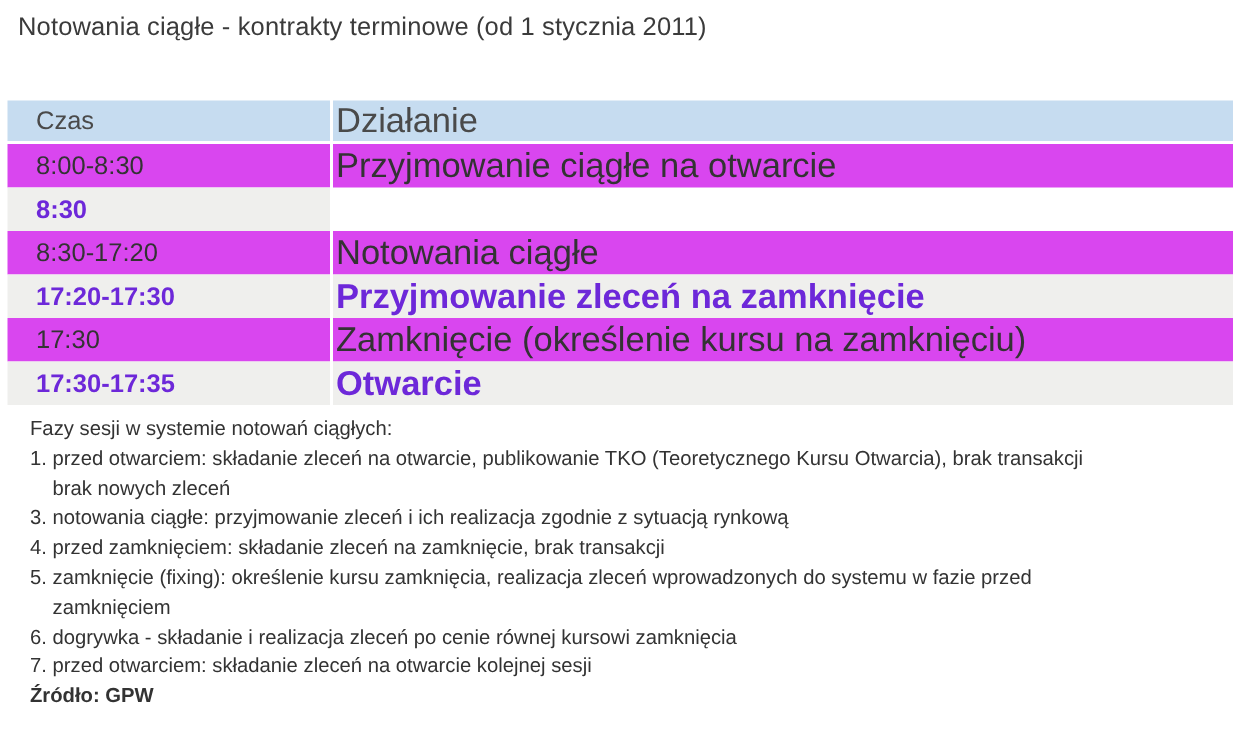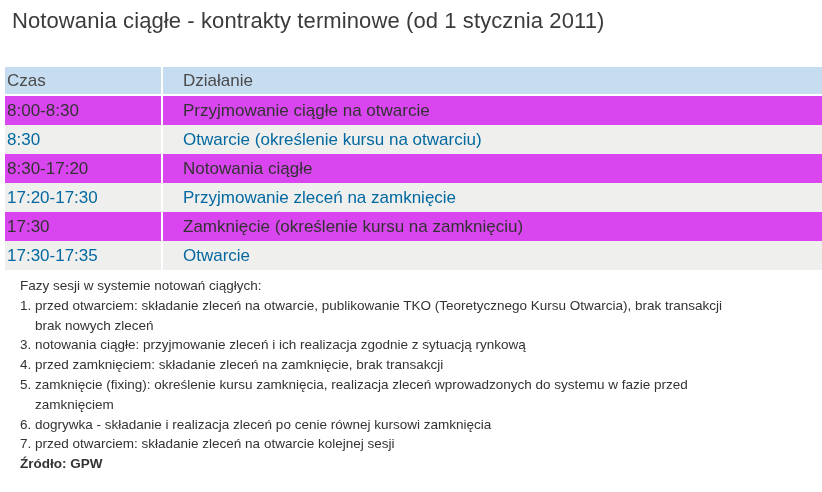--- a/index.html
+++ b/index.html
@@ -1,27 +1,27 @@
 <!DOCTYPE html>
 <html><head>
 <meta charset="utf-8">
 <style>
   html, body { margin:0; padding:0; background:#ffffff; }
   body { width:822px; height:492px; overflow:hidden; position:relative;
          font-family:"Liberation Sans", "DejaVu Sans", sans-serif; color:#333; }
-  .title { position:absolute; left:12px; top:8px; font-size:22px; color:#3b3b3b; white-space:nowrap; letter-spacing:0.1px; }
+  .title { position:absolute; left:12px; top:8px; font-size:17px; color:#3b3b3b; white-space:nowrap; letter-spacing:0.1px; }
   .tbl { position:absolute; left:5px; top:67px; width:817px; }
   .row { display:flex; height:29px; margin-bottom:0; }
-  .row .c1 { width:156px; padding-left:2px; box-sizing:border-box; line-height:29px; font-size:17px; margin-right:2px; }
-  .row .c2 { flex:1; padding-left:20px; box-sizing:border-box; line-height:29px; font-size:17px; }
+  .row .c1 { width:215px; padding-left:19px; box-sizing:border-box; line-height:29px; font-size:17px; margin-right:2px; }
+  .row .c2 { flex:1; padding-left:2px; box-sizing:border-box; line-height:29px; font-size:23px; }
   .hdr .c1, .hdr .c2 { background:#c6dcf0; color:#4a4a4a; }
   .hdr { height:27px; margin-bottom:2px; }
   .hdr .c1, .hdr .c2 { line-height:27px; }
   .odd .c1, .odd .c2 { background:#d946ef; color:#333; }
-  .even .c1, .even .c2 { background:#efefed; color:#0369a1; }
+  .even .c1, .even .c2 { background:#efefed; color:#6d28d9;font-weight:bold; }
   .notes { position:absolute; left:6px; top:276px; width:810px; font-size:13.5px; line-height:19.8px; color:#333; }
   .notes .line { white-space:nowrap;margin-left:14px; }
   .notes .indent { padding-left:15px; }
   .notes .src { font-weight:bold; color:#333; }
 </style>
 </head>
 <body>
 
 <div class="title">Notowania ciągłe - kontrakty terminowe (od 1 stycznia 2011)</div>
 
@@ -29,21 +29,20 @@
   <div class="row hdr">
     <div class="c1">Czas</div>
     <div class="c2">Działanie</div>
   </div>
   <div class="row odd">
     <div class="c1">8:00-8:30</div>
     <div class="c2">Przyjmowanie ciągłe na otwarcie</div>
   </div>
   <div class="row even">
     <div class="c1">8:30</div>
-    <div class="c2">Otwarcie (określenie kursu na otwarciu)</div>
   </div>
   <div class="row odd">
     <div class="c1">8:30-17:20</div>
     <div class="c2">Notowania ciągłe</div>
   </div>
   <div class="row even">
     <div class="c1">17:20-17:30</div>
     <div class="c2">Przyjmowanie zleceń na zamknięcie</div>
   </div>
   <div class="row odd">

